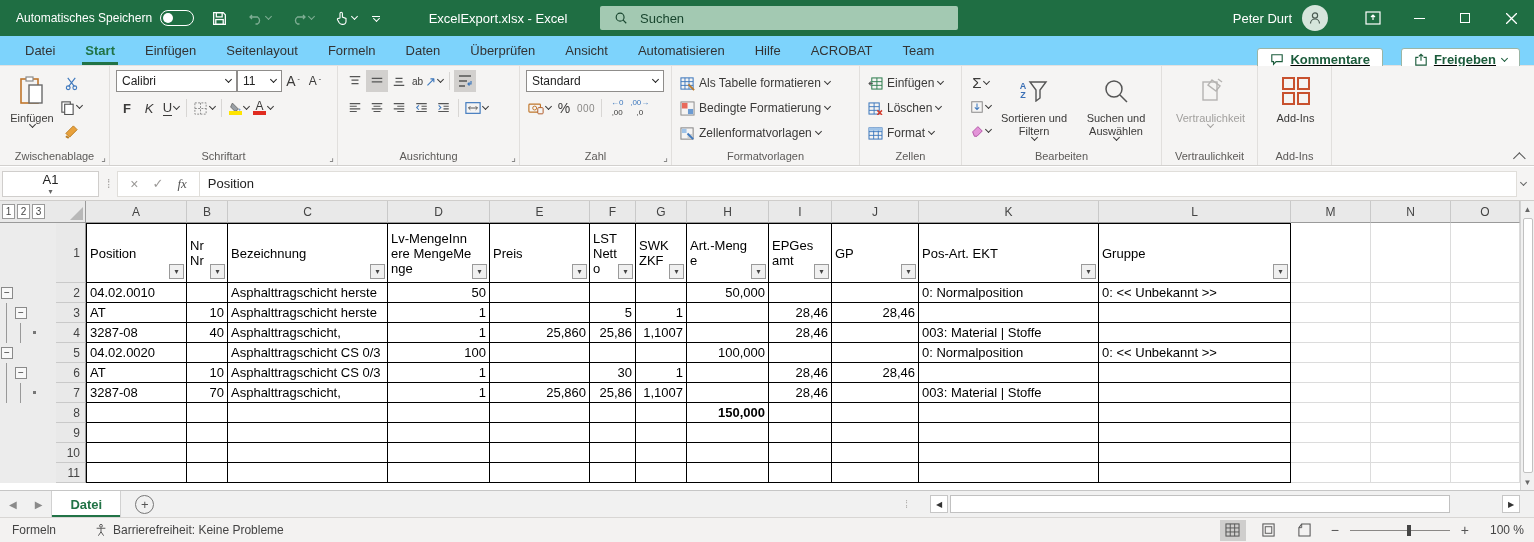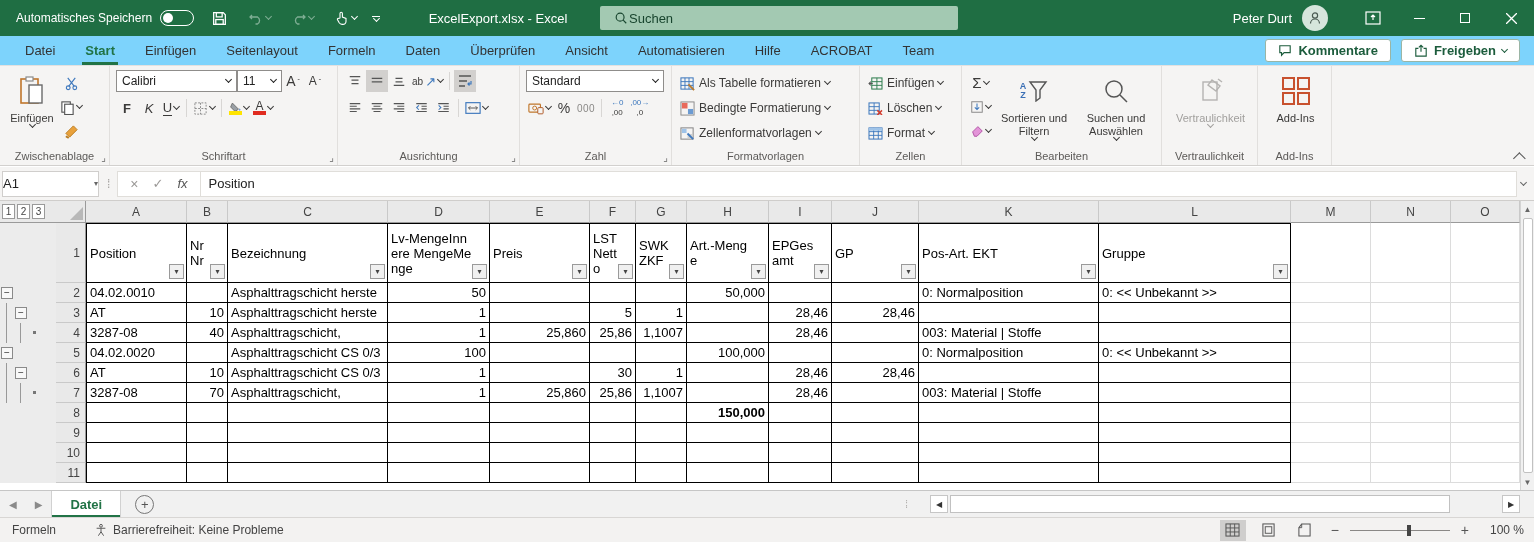--- a/index.html
+++ b/index.html
@@ -11,35 +11,35 @@
   .autosave{display:flex;align-items:center;gap:8px;margin-left:16px;font-size:12px;white-space:nowrap;}
   .toggle{width:34px;height:16px;border:1px solid #fff;border-radius:9px;position:relative;display:inline-block;cursor:pointer;}
   .knob{position:absolute;left:2px;top:2px;width:10px;height:10px;border-radius:50%;background:#fff;}
   .qbtn{margin-left:14px;display:inline-flex;align-items:center;gap:2px;cursor:pointer;height:26px;padding:0 3px;}
   .qbtn svg{display:block;}
   .dim{opacity:.55;}
   .chev{display:inline-block;width:5px;height:5px;border-right:1.3px solid currentColor;border-bottom:1.3px solid currentColor;transform:rotate(45deg);margin-top:-3px;}
   .qat-more{margin-left:12px;display:inline-flex;flex-direction:column;align-items:center;cursor:pointer;}
   .qat-more i{display:block;width:8px;border-top:1.3px solid #fff;margin-bottom:2px;}
   .doc-title{position:absolute;left:408px;width:180px;text-align:center;font-size:13px;white-space:nowrap;}
-  .search{position:absolute;left:600px;top:6px;width:358px;height:24px;background:var(--search-bg);border-radius:2px;display:flex;align-items:center;gap:1px;padding-left:14px;color:#18452e;font-size:13px;cursor:text;}
+  .search{position:absolute;left:600px;top:6px;width:358px;height:24px;background:var(--search-bg);border-radius:2px;display:flex;align-items:center;gap:12px;padding-left:14px;color:#18452e;font-size:13px;cursor:text;}
   .tb-right{position:absolute;right:0;top:0;height:36px;display:flex;align-items:center;}
   .username{font-size:13px;margin-right:10px;}
   .avatar{width:26px;height:26px;border-radius:50%;background:#d6e5dc;display:flex;align-items:center;justify-content:center;margin-right:22px;}
   .wbtn{width:46px;height:36px;display:flex;align-items:center;justify-content:center;cursor:pointer;}
   .min-g{width:11px;border-top:1.4px solid #fff;display:inline-block;}
   .max-g{width:10px;height:10px;border:1.4px solid #fff;display:inline-block;}
 
   
   .tabrow{position:absolute;left:0;top:36px;width:100%;height:30px;background:#7dd3fc;display:flex;align-items:center;border-bottom:1px solid #e3e1e0;}
   #ribbon-tabs{display:flex;align-items:center;height:100%;margin-left:10px;}
   .rtab{padding:0 15px;font-size:13px;color:#333;height:100%;display:flex;align-items:center;cursor:pointer;position:relative;white-space:nowrap;}
   .rtab.active{color:var(--accent-green);font-weight:bold;}
   .rtab.active::after{content:"";position:absolute;left:12px;right:12px;bottom:0;height:3px;background:var(--accent-green);}
-  .tab-actions{position:absolute;right:14px;top:3px;display:flex;gap:10px;}
+  .tab-actions{position:absolute;right:14px;top:12px;display:flex;gap:18px;text-decoration:underline;}
   .tab-actions .abtn{display:flex;align-items:center;gap:6px;border:1px solid #9ab5a5;border-radius:3px;background:#fff;padding:3px 12px;font-size:13px;color:#1c5c3c;font-weight:bold;cursor:pointer;}
 
   
   .ribbon{position:absolute;left:0;top:66px;width:100%;height:100px;background:#f5f4f3;border-bottom:1px solid #d2d0ce;display:flex;}
   .rgroup{height:100%;border-right:1px solid #e1dfdd;display:flex;flex-direction:column;flex:none;}
   .rg-body{flex:1;display:flex;padding:4px 4px 0 6px;}
   .rg-label{height:19px;display:flex;align-items:center;justify-content:center;font-size:11px;color:#5c5a58;position:relative;white-space:nowrap;}
   .launcher{position:absolute;right:3px;bottom:3px;font-size:10px;color:#666;cursor:pointer;line-height:8px;}
   .bigbtn{display:flex;flex-direction:column;align-items:center;justify-content:flex-start;font-size:11px;color:#3b3a39;text-align:center;cursor:pointer;padding:4px 4px 0;line-height:13px;}
   .bigbtn .bicon{height:34px;display:flex;align-items:center;justify-content:center;margin-bottom:4px;}
@@ -52,24 +52,24 @@
   .greyed svg *{stroke:#b5b3b1 !important;fill:none;}
   .collapse-chev{position:absolute;right:8px;bottom:4px;width:9px;height:9px;border-left:1.4px solid #555;border-top:1.4px solid #555;transform:rotate(45deg) translateY(3px);cursor:pointer;}
   .u-line{border-bottom:1.6px solid #3b3a39;}
   .red-bar{display:block;width:13px;height:4px;background:var(--font-red);margin-top:-1px;}
   .yel-bar{display:block;width:13px;height:4px;background:var(--fill-yellow);margin-top:-1px;}
   .sigma{font-size:15px;line-height:14px;}
   .azicon{display:flex;flex-direction:column;font-size:9px;font-weight:bold;color:#3b6fb5;line-height:9px;margin-right:2px;}
 
   
   .fbar{position:absolute;left:0;top:167px;width:100%;height:34px;background:#f5f4f3;border-bottom:1px solid #cfcdcb;display:flex;align-items:center;}
-  .namebox{width:97px;height:26px;background:#fff;border:1px solid #d0cecc;margin-left:2px;display:flex;align-items:center;justify-content:space-between;padding:0 0;font-size:13px;color:#222;cursor:pointer;}
+  .namebox{width:97px;height:26px;background:#fff;border:1px solid #d0cecc;margin-left:2px;display:flex;align-items:center;justify-content:space-between;padding:0 6px;font-size:13px;color:#222;cursor:pointer;flex-direction:column;}
   .fdots{color:#a5a3a1;font-size:12px;margin:0 8px;letter-spacing:-1px;}
   .fbtns{display:flex;align-items:center;gap:14px;background:#fff;border:1px solid #e0deda;height:26px;padding:0 12px;color:#9a9896;font-size:13px;}
-  .fx{font-family:Liberation Sans, sans-serif;font-style:italic;color:#555;}
+  .fx{font-family:Liberation Serif, serif;font-style:italic;color:#555;}
   .finput{flex:1;height:26px;background:#fff;border:1px solid #e0deda;border-left:none;margin-right:4px;display:flex;align-items:center;padding-left:8px;font-size:13px;color:#222;cursor:text;}
   .fexpand{margin-right:8px;color:#666;}
 
   
   .gridband{position:absolute;left:0;top:201px;width:100%;height:289px;background:#fff;}
   #grid-table{position:absolute;left:0;top:0;}
   .g-corner{background:#e9e9e9;border-right:1px solid #9a9a9a;border-bottom:1px solid #9a9a9a;display:flex;align-items:center;gap:2px;padding-left:2px;position:relative;}
   .olv{width:13px;height:15px;background:#fff;border:1px solid #9a9a9a;font-size:10px;color:#444;display:inline-flex;align-items:center;justify-content:center;cursor:pointer;}
   .selall{position:absolute;right:2px;bottom:2px;width:0;height:0;border-bottom:13px solid #b8b8b8;border-left:13px solid transparent;cursor:pointer;}
   .g-colhdr{background:#e9e9e9;border-right:1px solid #c9c9c9;border-bottom:1px solid #9a9a9a;font-size:12px;color:#444;display:flex;align-items:center;justify-content:center;cursor:pointer;}

